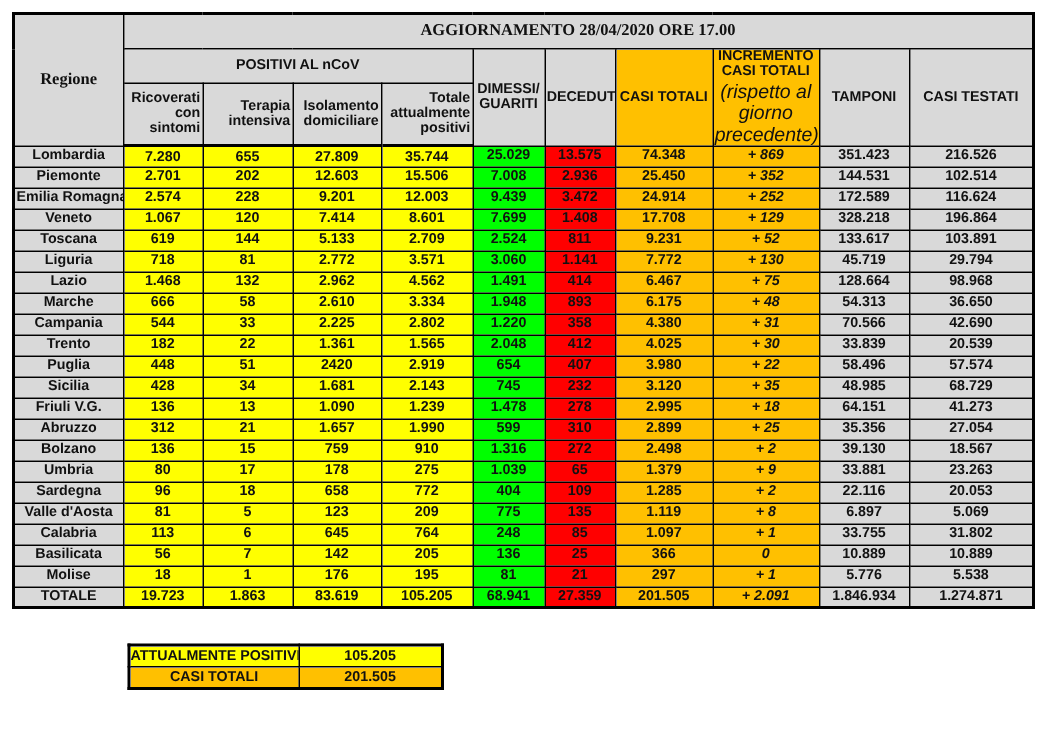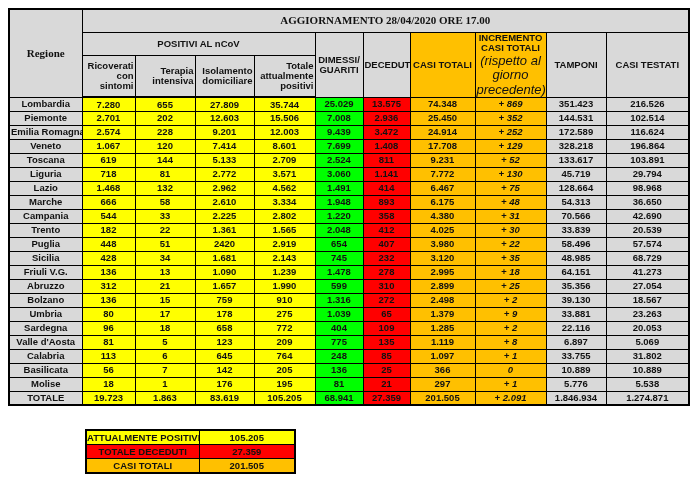--- a/index.html
+++ b/index.html
@@ -390,22 +390,18 @@
 <table id="summary-table">
   <colgroup>
       <col style="width:113px">
       <col style="width:96px">
     </colgroup>
   <tbody id="summary-body">
       <tr class="s-yellow">
         <td class="s-label">ATTUALMENTE POSITIVI</td>
         <td class="s-value">105.205</td>
       </tr>
-      <tr class="s-red">
-        <td class="s-label">TOTALE DECEDUTI</td>
-        <td class="s-value">27.359</td>
-      </tr>
       <tr class="s-orange">
         <td class="s-label">CASI TOTALI</td>
         <td class="s-value">201.505</td>
       </tr>
     </tbody>
 </table>
 
 </body></html>

